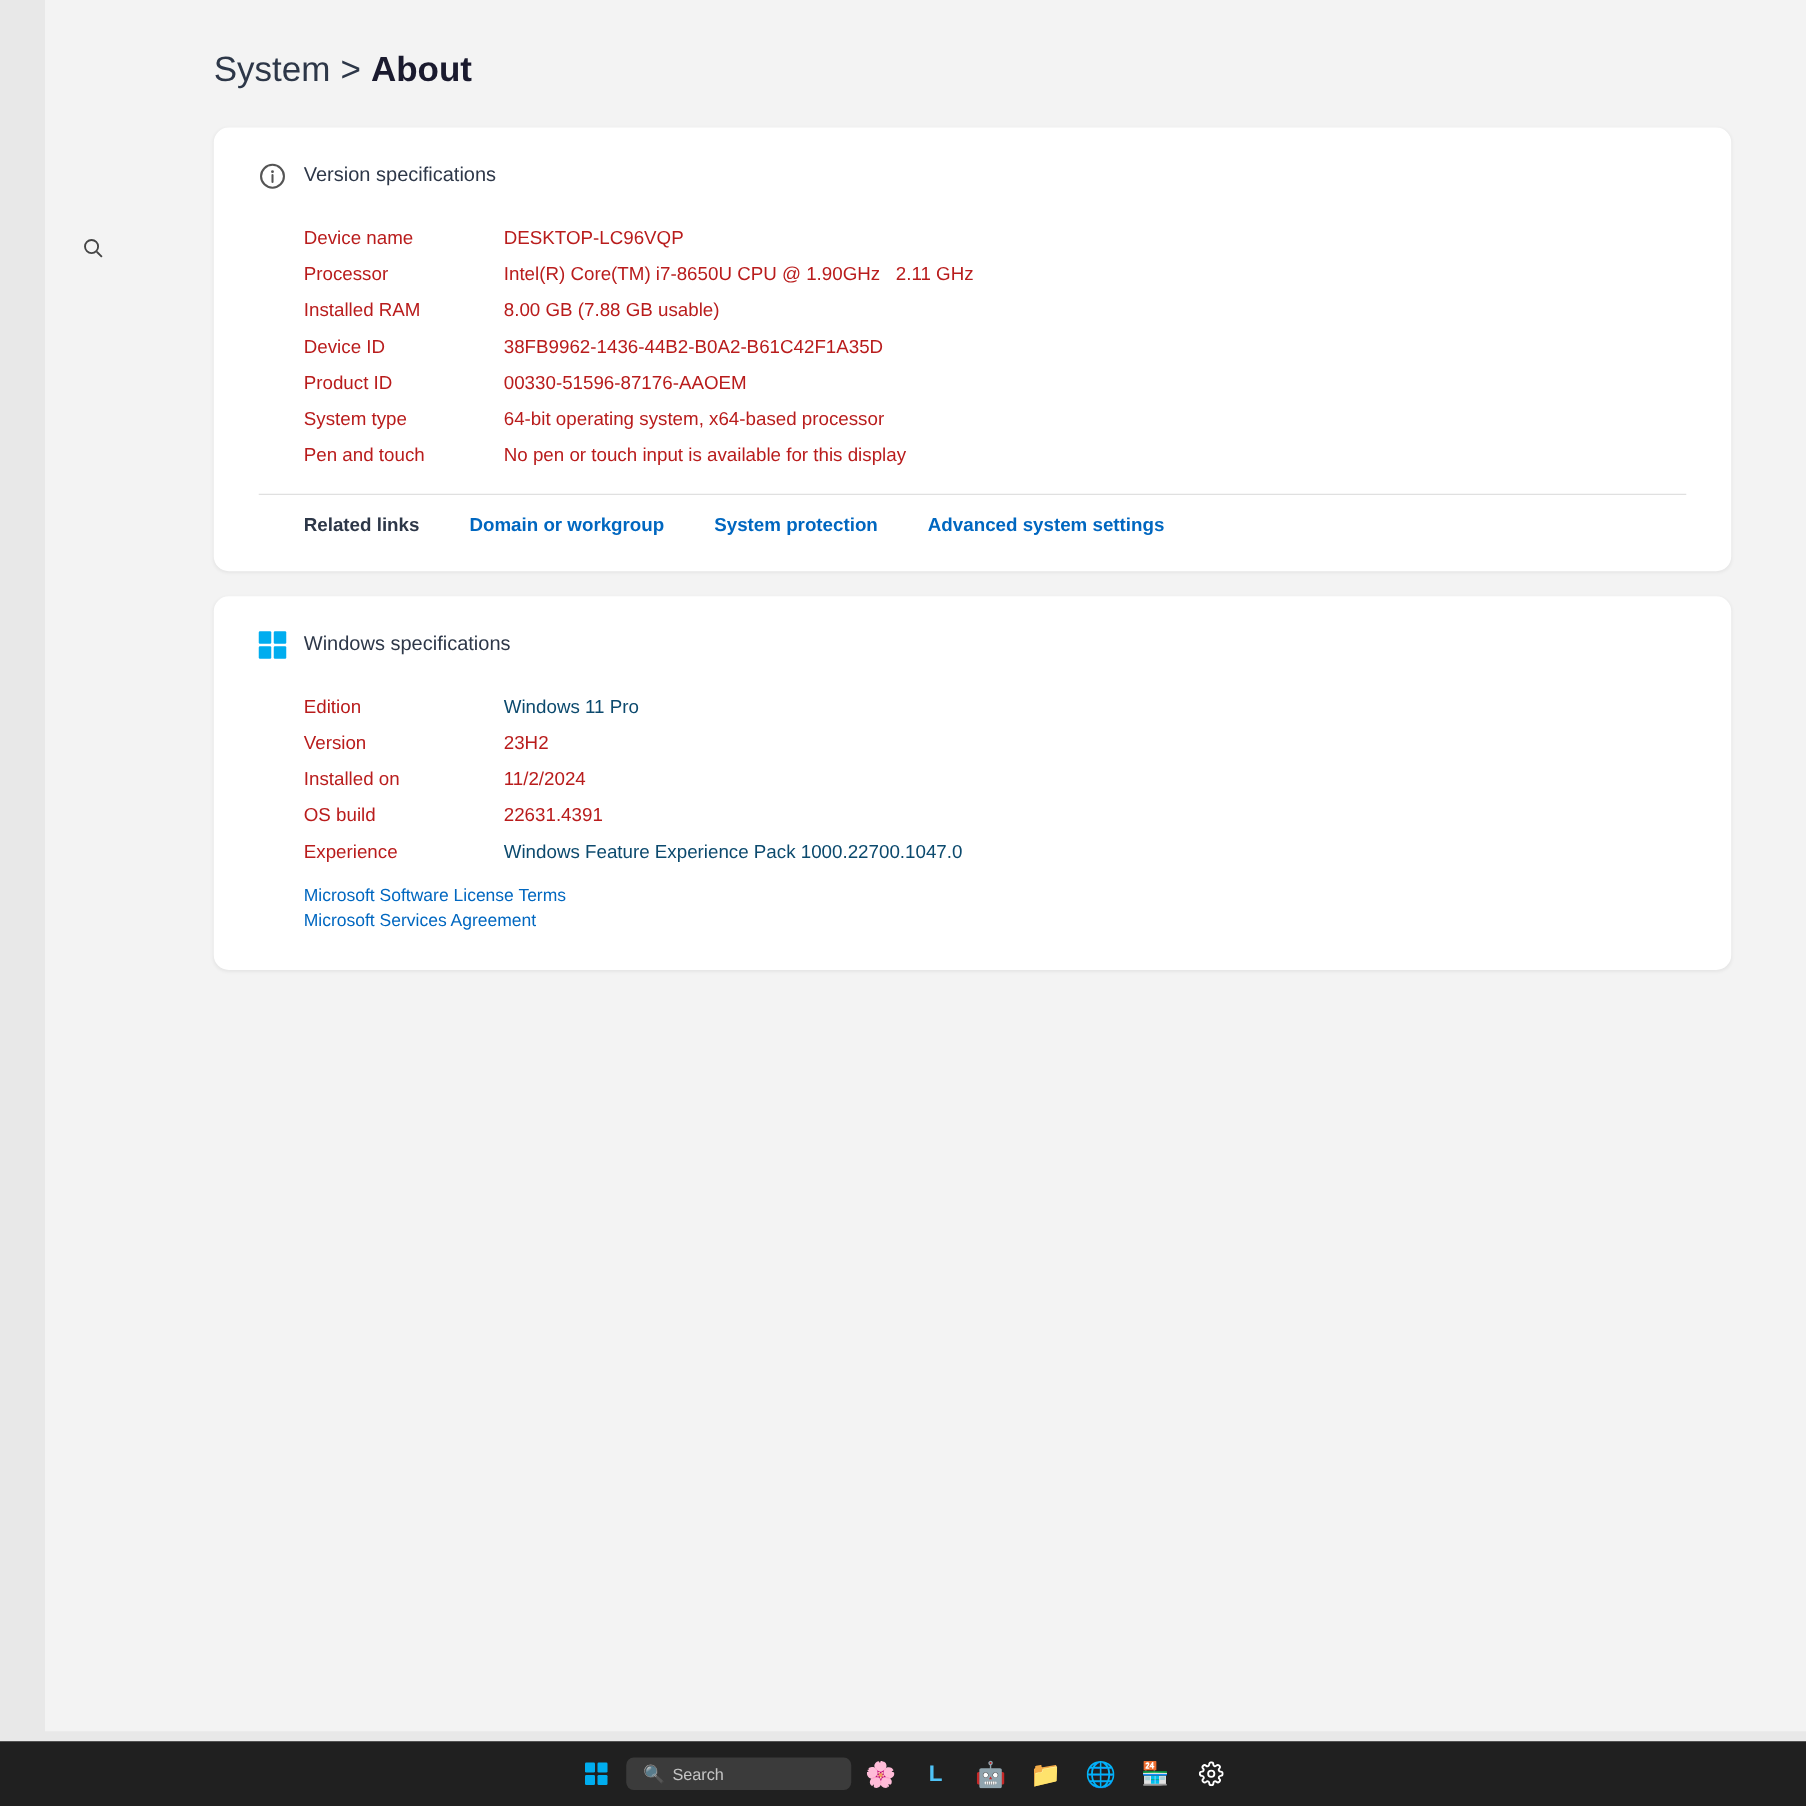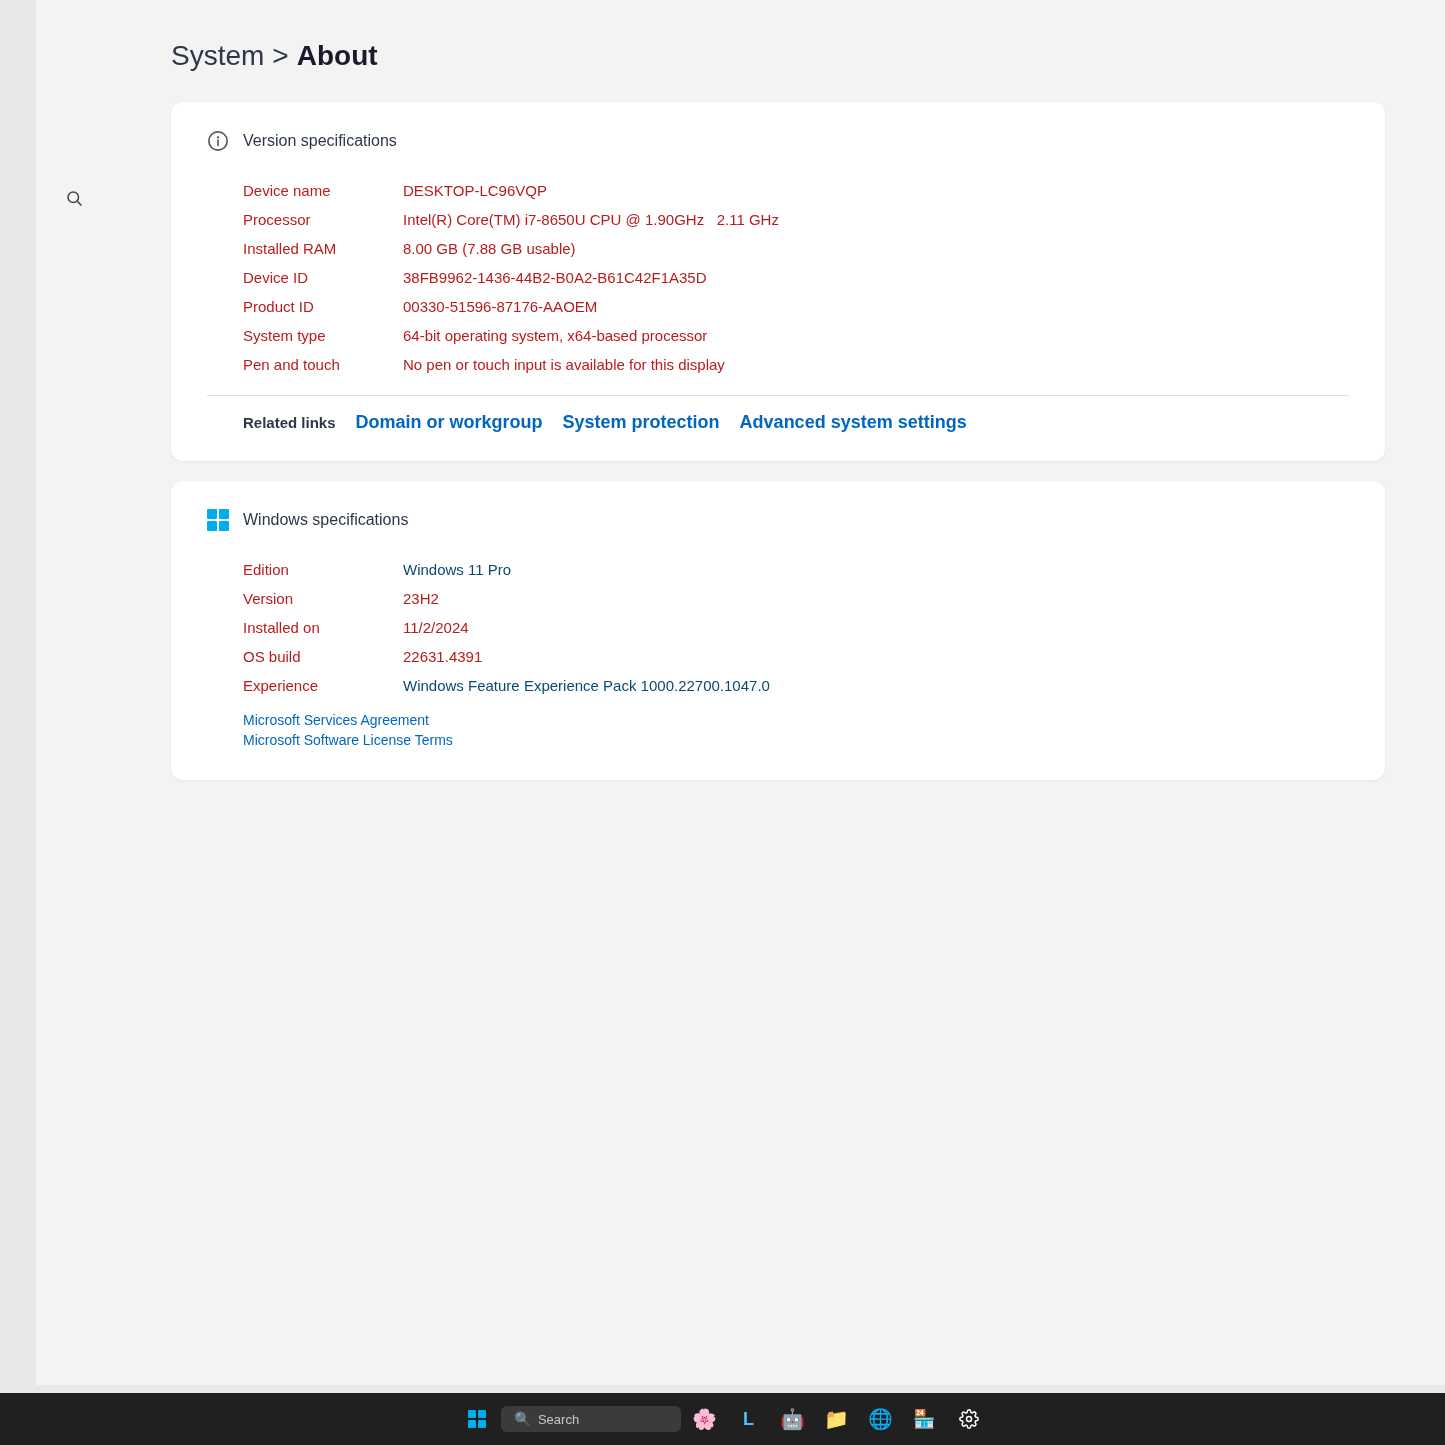--- a/index.html
+++ b/index.html
@@ -136,34 +136,34 @@
     .spec-value {
       font-size: 15px;
       color: #b91c1c;
       flex: 1;
     }
 
     
     .related-links {
       display: flex;
       align-items: center;
-      gap: 20px;
+      gap: 40px;
       flex-wrap: wrap;
       padding-left: 36px;
       margin-top: 16px;
     }
 
     .related-links-label {
       font-size: 15px;
       font-weight: 600;
       color: #2d3748;
     }
 
     .related-link {
-      font-size: 18px;
+      font-size: 15px;
       color: #0067c0;
       cursor: pointer;
       text-decoration: none;
       font-weight: 600;
     }
 
     
     .spec-value-blue {
       color: #0c4a6e;
     }
@@ -386,22 +386,22 @@
           <span class="spec-value">22631.4391</span>
         </div>
 
         <div class="spec-row">
           <span class="spec-label">Experience</span>
           <span class="spec-value spec-value-blue">Windows Feature Experience Pack 1000.22700.1047.0</span>
         </div>
       </div>
 
       <div class="ms-links-section">
+        <a class="ms-link">Microsoft Software License Terms</a>
         <a class="ms-link">Microsoft Services Agreement</a>
-        <a class="ms-link">Microsoft Software License Terms</a>
       </div>
     </div>
 
   </div>
 </div>
 
 <div class="taskbar">
   <div class="taskbar-center">
 
     <div class="taskbar-item">

